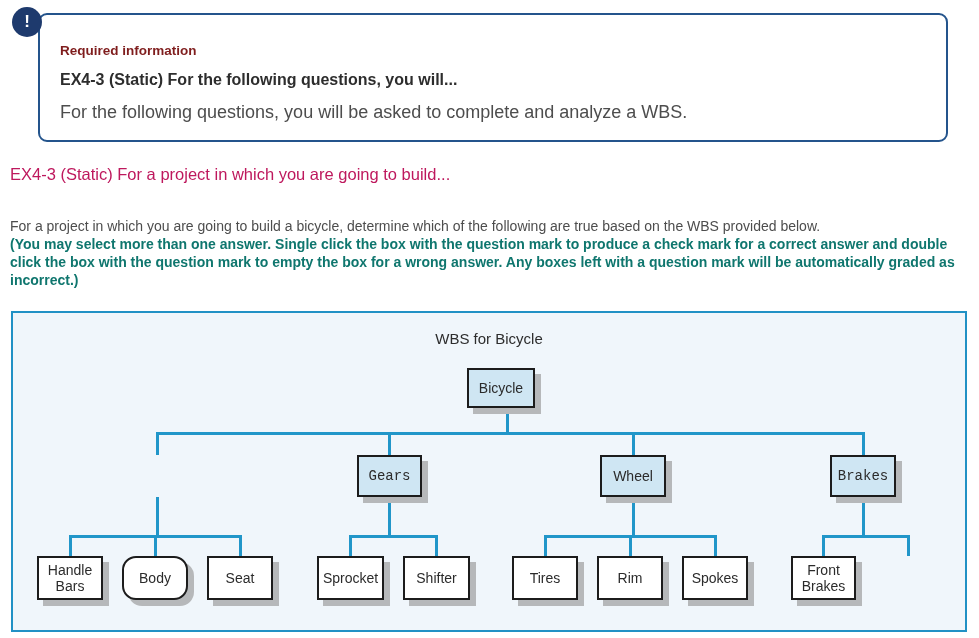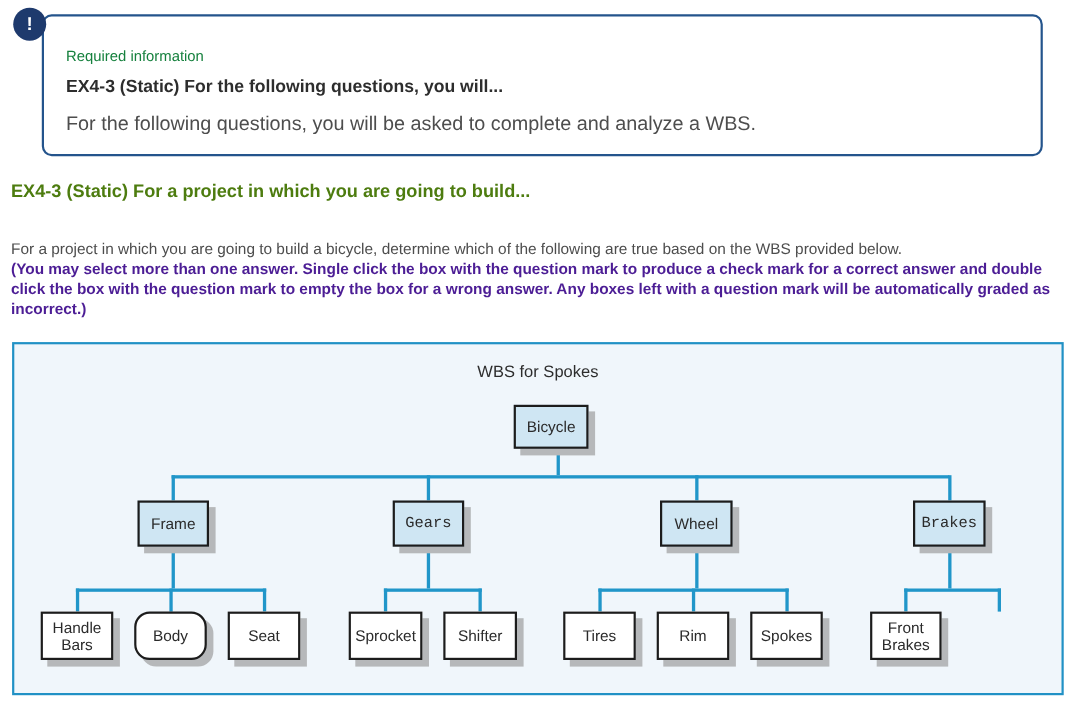--- a/index.html
+++ b/index.html
@@ -14,42 +14,42 @@
     position:absolute; left:38px; top:13px; width:910px; height:129px;
     border:2px solid #24548c; border-radius:9px; background:#fff;
   }
   .alert-icon {
     position:absolute; left:-28px; top:-8px; width:30px; height:30px;
     background:#1e3a6d; border-radius:50%; color:#fff;
     font-weight:bold; font-size:17px; line-height:30px; text-align:center;
   }
   .alert-kicker {
     position:absolute; left:20px; top:28px;
-    color:#15803d; font-weight:normal; font-size:13.5px;
+    color:#7f1d1d; font-weight:bold; font-size:13.5px;
   }
   .alert-title {
     position:absolute; left:20px; top:56px;
     color:#2d2d2d; font-weight:bold; font-size:16px;
   }
   .alert-desc {
     position:absolute; left:20px; top:87px;
     color:#4d4d4d; font-size:18px;
   }
 
   
   .q-heading {
     position:absolute; left:10px; top:165px; width:950px;
-    font-weight:bold; font-size:16.5px; color:#4d7c0f;
+    font-weight:normal; font-size:16.5px; color:#be185d;
   }
   .q-para {
     position:absolute; left:10px; top:217px; width:952px;
     font-size:14px; line-height:18px;
   }
   .q-body { color:#4d4d4d; }
-  .q-red  { color:#4c1d95; font-weight:bold; }
+  .q-red  { color:#0f766e; font-weight:bold; }
 
   
   .diagram {
     position:absolute; left:11px; top:311px; width:956px; height:321px;
     border:2px solid #2191c5; background:#f0f6fb;
   }
   .diagram-title {
     position:absolute; left:0; top:17px; width:100%;
     text-align:center; font-size:15px; color:#2d2d2d;
   }
@@ -76,21 +76,21 @@
   <div class="alert-desc">For the following questions, you will be asked to complete and analyze a WBS.</div>
 </div>
 
 <div class="q-heading">EX4-3 (Static) For a project in which you are going to build...</div>
 <div class="q-para">
   <div class="q-body">For a project in which you are going to build a bicycle, determine which of the following are true based on the WBS provided below.</div>
   <div class="q-red">(You may select more than one answer. Single click the box with the question mark to produce a check mark for a correct answer and double click the box with the question mark to empty the box for a wrong answer. Any boxes left with a question mark will be automatically graded as incorrect.)</div>
 </div>
 
 <div class="diagram">
-  <div class="diagram-title">WBS for Spokes</div>
+  <div class="diagram-title">WBS for Bicycle</div>
 
   <div class="ln v" style="left:492.5px; top:95px;  height:24px;"></div>
   <div class="ln h" style="left:143px;   top:119px; width:707px;"></div>
   <div class="ln v" style="left:143px;   top:119px; height:23px;"></div>
   <div class="ln v" style="left:375px;   top:119px; height:23px;"></div>
   <div class="ln v" style="left:618.5px; top:119px; height:23px;"></div>
   <div class="ln v" style="left:848.5px; top:119px; height:23px;"></div>
 
   <div class="ln v" style="left:143px;   top:184px; height:38px;"></div>
   <div class="ln v" style="left:375px;   top:184px; height:38px;"></div>
@@ -108,21 +108,20 @@
   <div class="ln v" style="left:336px;   top:222px; height:21px;"></div>
   <div class="ln v" style="left:422px;   top:222px; height:21px;"></div>
   <div class="ln v" style="left:530.5px; top:222px; height:21px;"></div>
   <div class="ln v" style="left:615.5px; top:222px; height:21px;"></div>
   <div class="ln v" style="left:700.5px; top:222px; height:21px;"></div>
   <div class="ln v" style="left:809px;   top:222px; height:21px;"></div>
   <div class="ln v" style="left:894px;   top:222px; height:21px;"></div>
 
   <div class="node fill-blue" style="left:454px; top:55px; width:68px; height:40px;">Bicycle</div>
 
-  <div class="node fill-blue" style="left:112px; top:142px; width:65px; height:42px;">Frame</div>
   <div class="node fill-blue" style="left:344px; top:142px; width:65px; height:42px;font-family:Liberation Mono, monospace;">Gears</div>
   <div class="node fill-blue" style="left:587px; top:142px; width:66px; height:42px;">Wheel</div>
   <div class="node fill-blue" style="left:817px; top:142px; width:66px; height:42px;font-family:Liberation Mono, monospace;">Brakes</div>
 
   <div class="node fill-white" style="left:24px; top:243px; width:66px; height:44px;">Handle Bars</div>
   <div class="node fill-white" style="left:109px; top:243px; width:66px; height:44px;border-radius:14px;">Body</div>
   <div class="node fill-white" style="left:194px; top:243px; width:66px; height:44px;">Seat</div>
   <div class="node fill-white" style="left:304px; top:243px; width:67px; height:44px;">Sprocket</div>
   <div class="node fill-white" style="left:390px; top:243px; width:67px; height:44px;">Shifter</div>
   <div class="node fill-white" style="left:499px; top:243px; width:66px; height:44px;">Tires</div>

